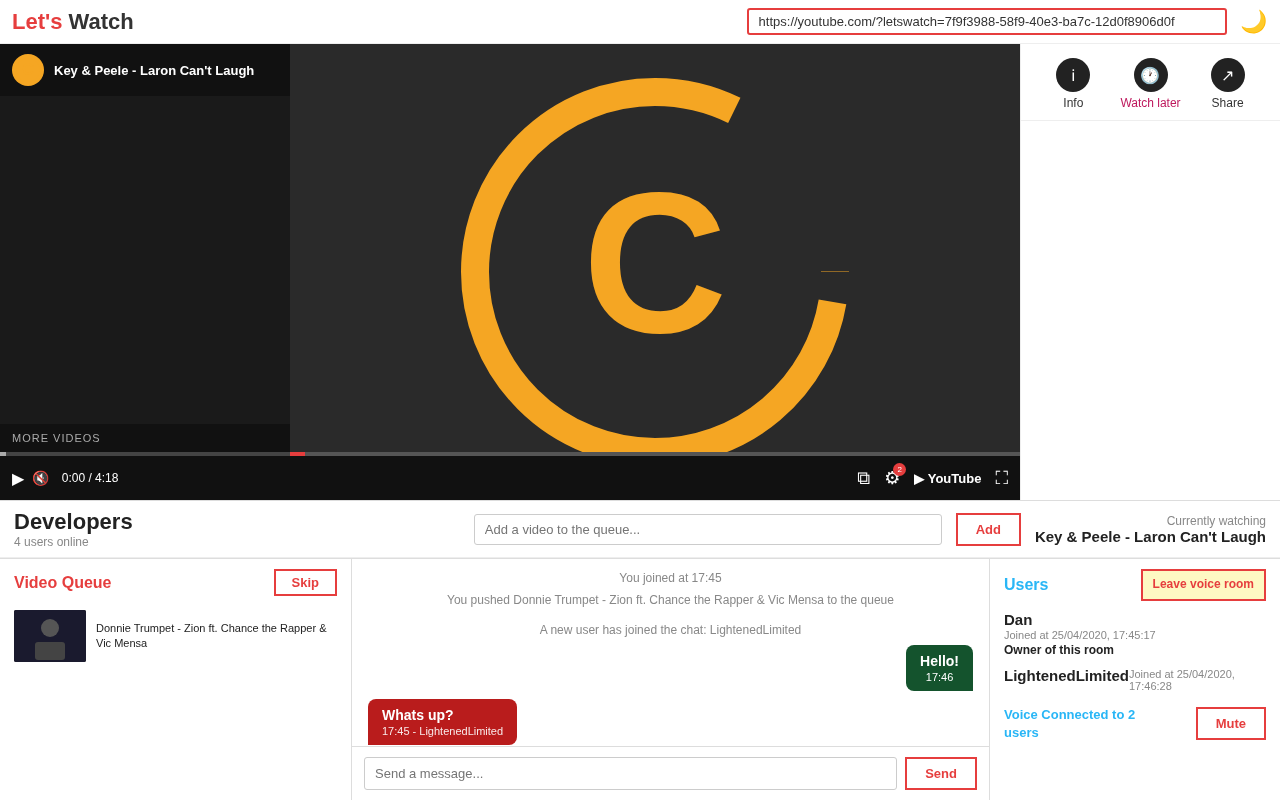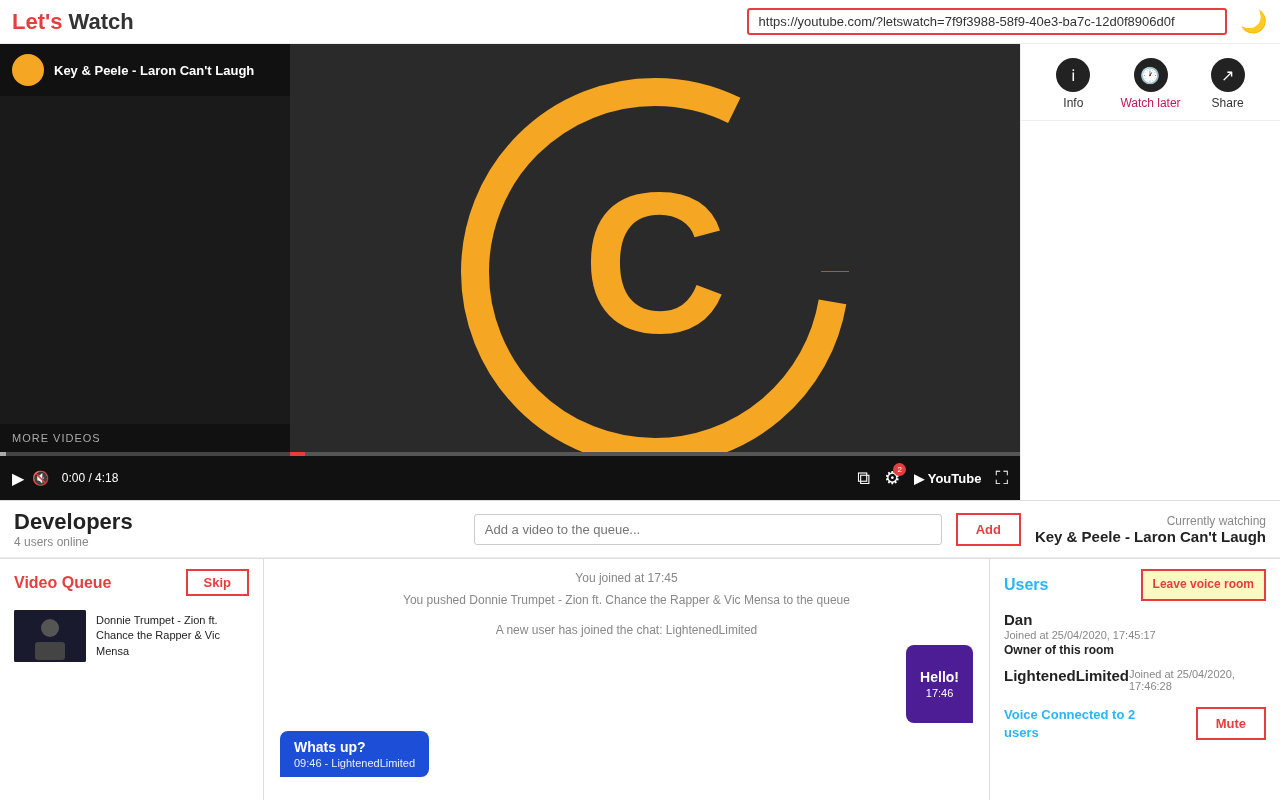--- a/index.html
+++ b/index.html
@@ -255,21 +255,21 @@
   <input type="text" style="flex: 1 1 0%; border: 1px solid rgb(204, 204, 204); border-radius: 3px; padding: 7px 10px; font-size: 13px; outline: none;" placeholder="Add a video to the queue...">
   <button style="border:2px solid #e63e3e;background:#fff;color:#e63e3e;padding:7px 18px;cursor:pointer;font-size:13px;font-weight:bold;">Add</button>
   <div style="text-align:right;margin-left:auto;">
     <div style="font-size:12px;color:#888;">Currently watching</div>
     <div style="font-size:15px;font-weight:bold;color:#222;">Key &amp; Peele - Laron Can't Laugh</div>
   </div>
 </div>
 
 <div id="bottom-area" style="display:flex;height:calc(800px - 44px - 456px - 58px);border-top:1px solid #ddd;">
 
-  <div id="left-sidebar" style="width:264px;border-right:1px solid #ddd;display:flex;flex-direction:column;">
+  <div id="left-sidebar" style="width:352px;border-right:1px solid #ddd;display:flex;flex-direction:column;">
     <div style="display:flex;align-items:center;justify-content:space-between;padding:10px 14px 6px 14px;">
       <span style="font-size:16px;font-weight:bold;color:#e63e3e;">Video Queue</span>
       <button style="border:2px solid #e63e3e;background:#fff;color:#e63e3e;padding:4px 16px;cursor:pointer;font-size:13px;font-weight:bold;">Skip</button>
     </div>
     <div style="display:flex;align-items:center;gap:10px;padding:8px 14px;">
       <div style="width:72px;height:52px;background:#1a1a1a;flex-shrink:0;position:relative;overflow:hidden;border-radius:2px;">
         <svg width="72" height="52" viewBox="0 0 72 52">
           <rect width="72" height="52" fill="#1a1a2e"></rect>
           <circle cx="36" cy="18" r="9" fill="#555"></circle>
           <rect x="21" y="32" width="30" height="18" rx="3" fill="#444"></rect>
@@ -278,29 +278,33 @@
       <span style="font-size:11px;color:#222;line-height:1.4;">Donnie Trumpet - Zion ft. Chance the Rapper &amp; Vic Mensa</span>
     </div>
   </div>
 
   <div id="chat-area" style="flex:1;display:flex;flex-direction:column;border-right:1px solid #ddd;">
     <div id="chat-messages" style="flex:1;padding:12px 16px;display:flex;flex-direction:column;gap:8px;overflow-y:auto;">
       <div style="text-align:center;color:#888;font-size:12px;">You joined at 17:45</div>
       <div style="text-align:center;color:#888;font-size:12px;">You pushed Donnie Trumpet - Zion ft. Chance the Rapper &amp; Vic Mensa to the queue</div>
       <div style="text-align:center;color:#888;font-size:12px;margin-top:8px;">A new user has joined the chat: LightenedLimited</div>
 
-      <div style="align-self:flex-end;background:#4c1d95;color:#fff;padding:24px 14px;border-radius:8px 8px 0 8px;max-width:180px;font-size:14px;font-weight:bold;text-align:center;">
+      <div style="align-self:flex-end;background:#14532d;color:#fff;padding:8px 14px;border-radius:8px 8px 0 8px;max-width:180px;font-size:14px;font-weight:bold;text-align:center;">
         <div>Hello!</div>
         <div style="font-size:11px;font-weight:normal;margin-top:2px;">17:46</div>
       </div>
 
-      <div style="align-self:flex-start;background:#1d4ed8;color:#fff;padding:8px 14px;border-radius:8px 8px 8px 0;max-width:230px;font-size:14px;font-weight:bold;">
+      <div style="align-self:flex-start;background:#b91c1c;color:#fff;padding:8px 14px;border-radius:8px 8px 8px 0;max-width:230px;font-size:14px;font-weight:bold;">
         <div>Whats up?</div>
-        <div style="font-size:11px;font-weight:normal;margin-top:2px;color:rgba(255,255,255,0.9);">09:46 - LightenedLimited</div>
-      </div>
+        <div style="font-size:11px;font-weight:normal;margin-top:2px;color:rgba(255,255,255,0.9);">17:45 - LightenedLimited</div>
+      </div>
+    </div>
+    <div style="display:flex;padding:10px 12px;gap:8px;border-top:1px solid #ddd;">
+      <input type="text" style="flex: 1 1 0%; border: 1px solid rgb(204, 204, 204); border-radius: 3px; padding: 8px 10px; font-size: 13px; outline: none;" placeholder="Send a message...">
+      <button style="border:2px solid #e63e3e;background:#fff;color:#e63e3e;padding:6px 18px;cursor:pointer;font-size:13px;font-weight:bold;">Send</button>
     </div>
   </div>
 
   <div id="users-panel" style="width:290px;display:flex;flex-direction:column;padding:10px 14px;gap:10px;">
     <div style="display:flex;align-items:center;justify-content:space-between;">
       <span style="font-size:16px;font-weight:bold;color:#29b6f6;">Users</span>
       <button style="border:2px solid #e63e3e;background:#fef9c3;color:#e63e3e;padding:6px 10px;cursor:pointer;font-size:12px;font-weight:bold;line-height:1.3;text-align:center;">Leave voice room</button>
     </div>
     <div style="display:flex;flex-direction:column;">
       <span style="font-size:15px;font-weight:bold;color:#222;">Dan</span>

